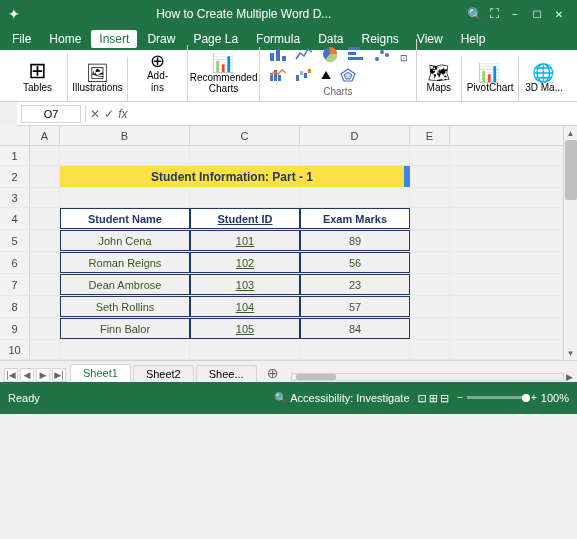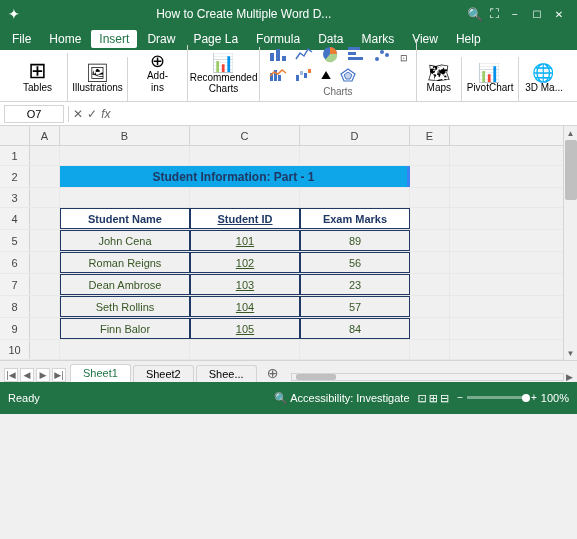--- a/index.html
+++ b/index.html
@@ -119,20 +119,21 @@
 
     
     .formula-bar {
       background: white;
       border-bottom: 1px solid #d4d4d4;
       display: flex;
       align-items: center;
       height: 24px;
       padding: 0 4px;
       gap: 4px;
+      margin-left: 17px;
     }
     .cell-ref {
       width: 60px;
       border: 1px solid #d4d4d4;
       padding: 2px 4px;
       font-size: 11px;
       text-align: center;
     }
     .formula-divider {
       width: 1px;
@@ -226,28 +227,28 @@
     
     .data-cell {
       color: #375623;
       border: 1px solid #1f3864;
     }
 
     
     .title-merged {
       width: 350px;
       min-width: 350px;
-      border-right: 3px solid #3b82f6;
+      border-right: 6px solid #3b82f6;
       display: flex;
       align-items: center;
       justify-content: center;
       font-size: 12px;
       font-weight: bold;
       color: #1f3864;
-      background: #0ea5e9;
+      background: #fde047;
     }
 
     
     .right-scrollbar {
       width: 14px;
       background: #f0f0f0;
       border-left: 1px solid #d4d4d4;
       display: flex;
       flex-direction: column;
       align-items: center;
@@ -395,21 +396,21 @@
 </div>
 
 <div class="menu-bar">
   <div class="menu-item">File</div>
   <div class="menu-item">Home</div>
   <div class="menu-item active">Insert</div>
   <div class="menu-item">Draw</div>
   <div class="menu-item">Page La</div>
   <div class="menu-item">Formula</div>
   <div class="menu-item">Data</div>
-  <div class="menu-item">Marks</div>
+  <div class="menu-item">Reigns</div>
   <div class="menu-item">View</div>
   <div class="menu-item">Help</div>
 </div>
 
 <div class="ribbon" style="height:52px;">
   <div class="ribbon-groups" style="height:100%;">
 
     <div class="ribbon-group">
       <div class="ribbon-btn">
         <div class="ribbon-btn-icon">⊞</div>

